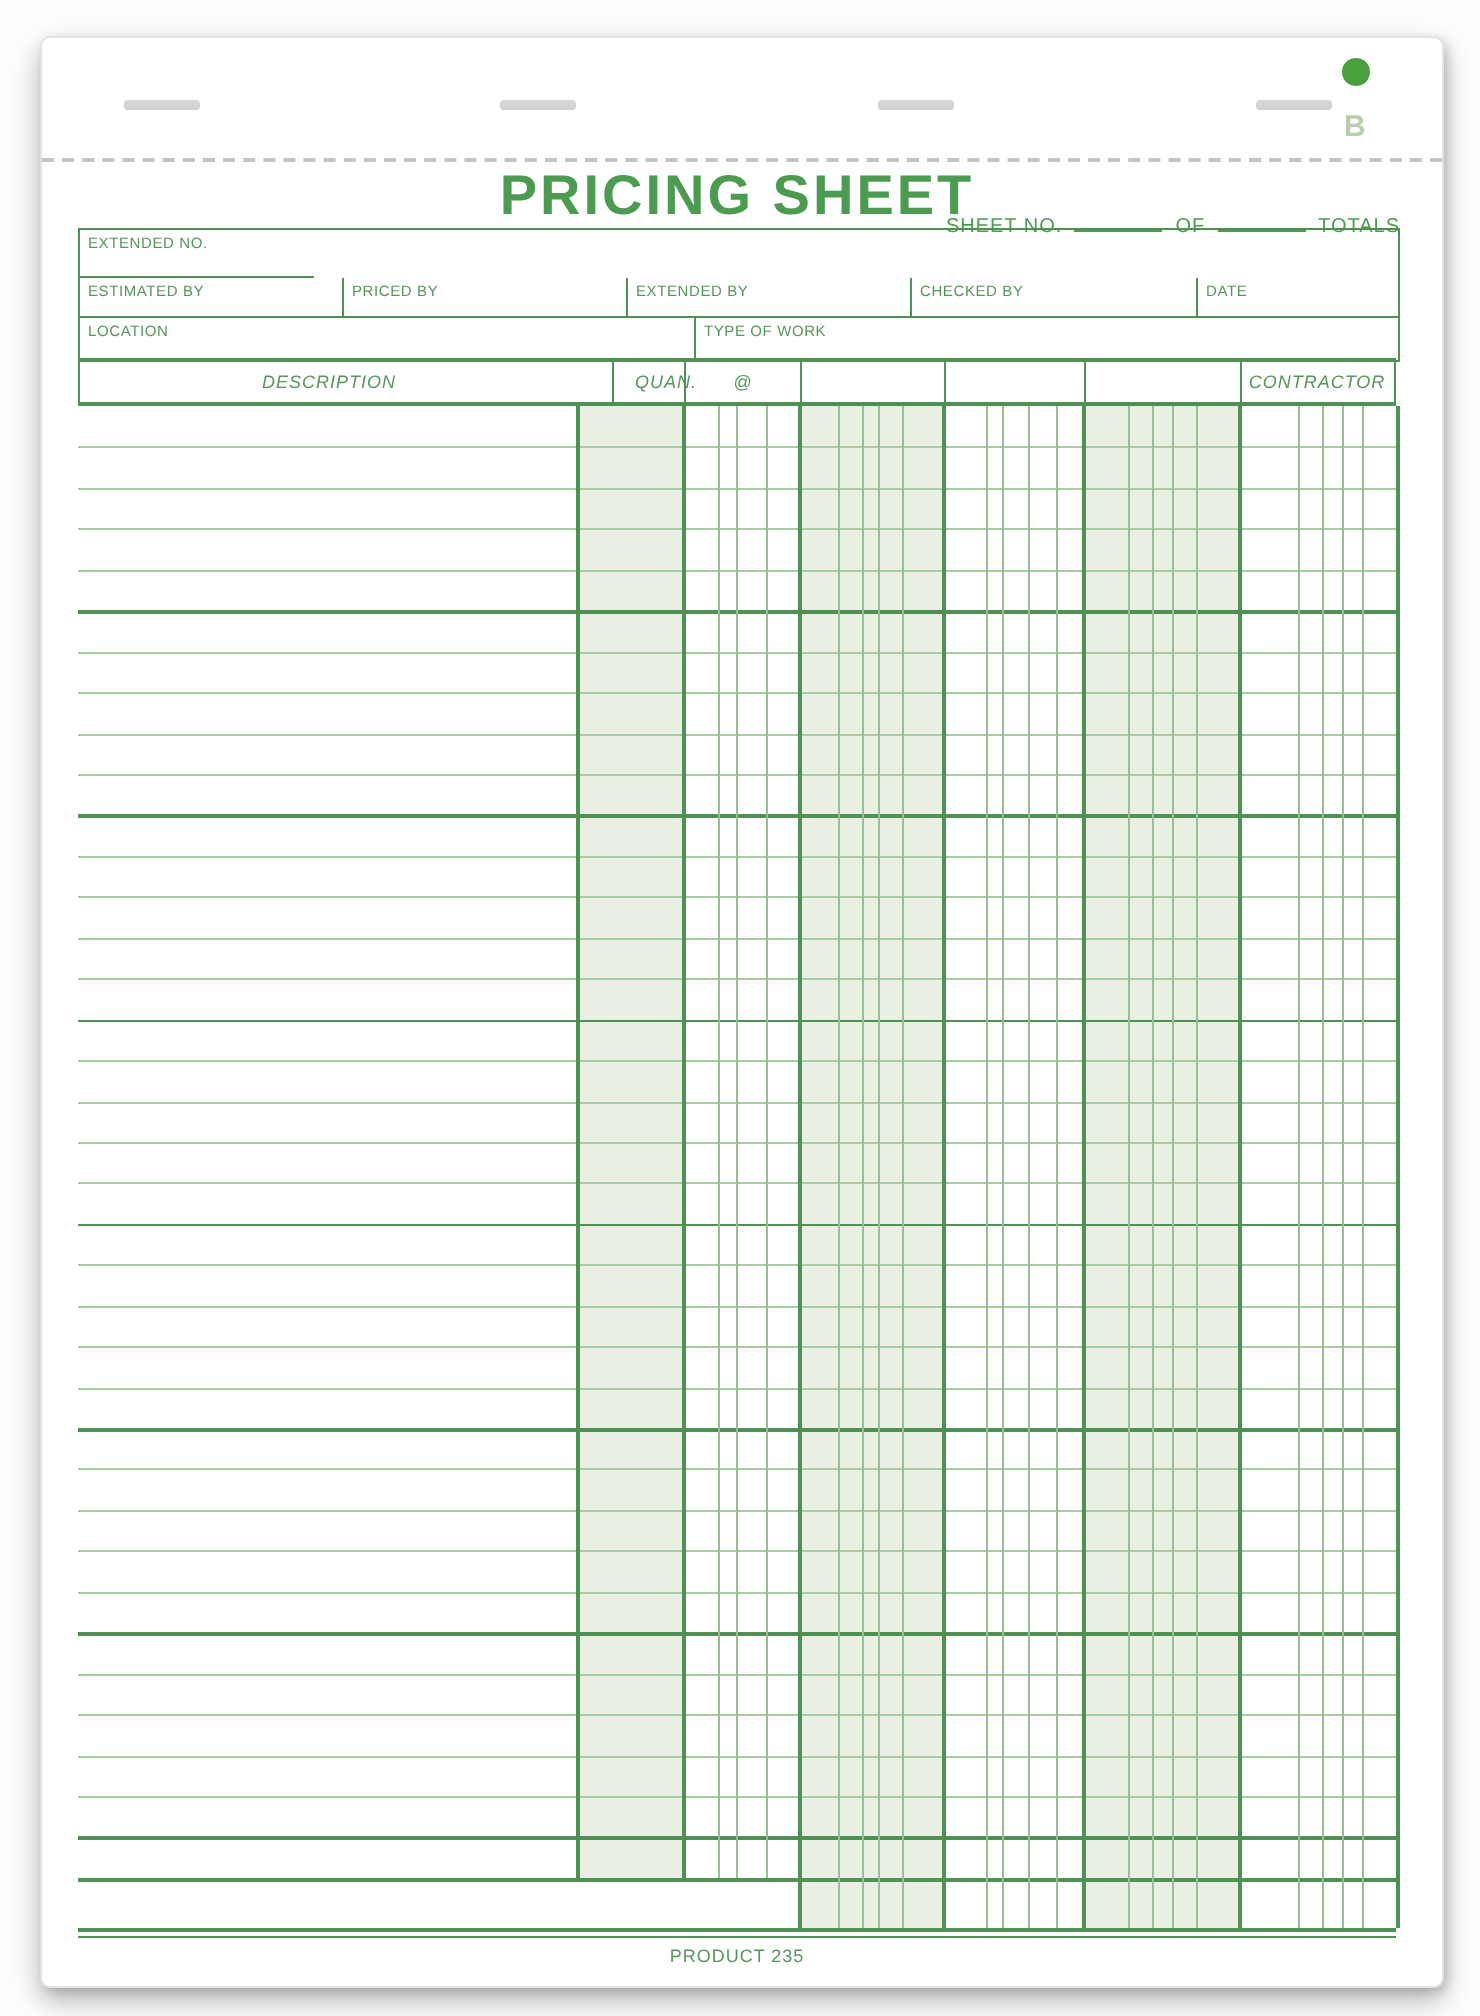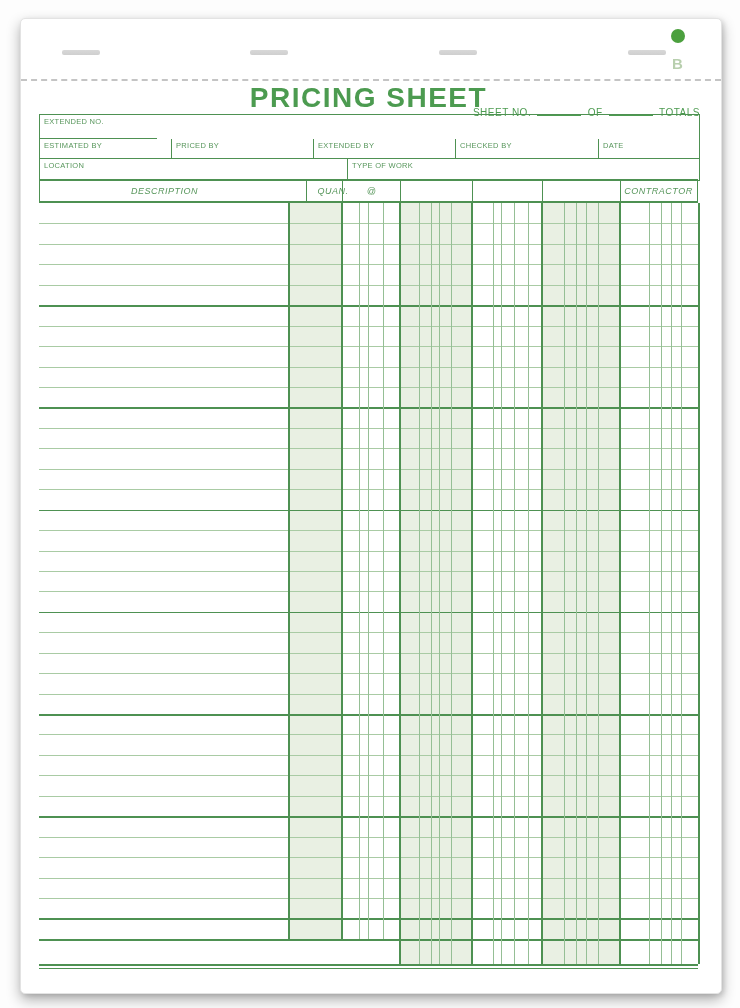--- a/index.html
+++ b/index.html
@@ -165,13 +165,14 @@
       <div class="vline" style="left: 555px; top: 184px; height: 761px;"></div>
       <div class="vline" style="left: 565px; top: 184px; height: 761px;"></div>
       <div class="vline" style="left: 577px; top: 184px; height: 761px;"></div>
       <div class="vline" style="left: 628px; top: 184px; height: 761px;"></div>
       <div class="vline" style="left: 640px; top: 184px; height: 761px;"></div>
       <div class="vline" style="left: 650px; top: 184px; height: 761px;"></div>
       <div class="vline" style="left: 660px; top: 184px; height: 761px;"></div>
     </div>
 
 
+  <div class="product-no">PRODUCT 235</div>
 </div>
 
 </body></html>

